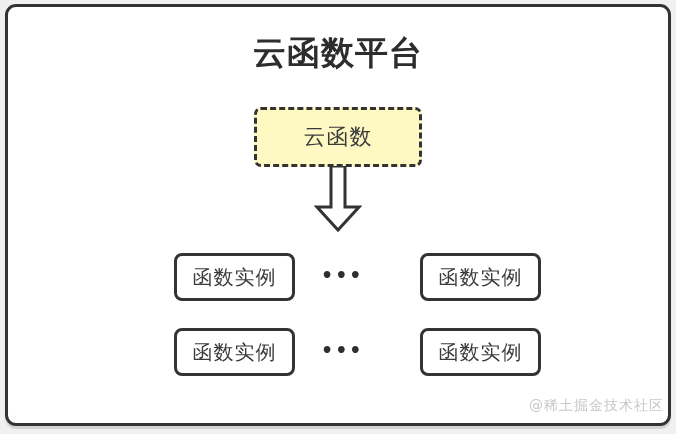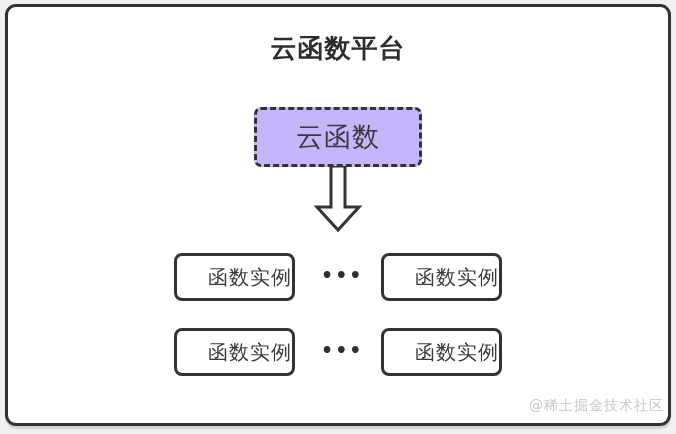--- a/index.html
+++ b/index.html
@@ -25,40 +25,40 @@
     border-radius: 11px;
     box-shadow: 0 3px 1px rgba(0,0,0,0.12);
   }
 
   .title {
     position: absolute;
     top: 24px;
     left: 0;
     width: 100%;
     text-align: center;
-    font-size: 26px;
+    font-size: 33px;
     font-weight: bold;
     color: #2d2d2d;
     letter-spacing: 1px;
   }
 
   .root-node {
     position: absolute;
     top: 100px;
     left: 50%;
     transform: translateX(-50%);
     width: 168px;
     height: 60px;
     border: 3px dashed #333333;
     border-radius: 7px;
-    background: #c4b5fd;
+    background: #fef9c3;
     display: flex;
     align-items: center;
     justify-content: center;
-    font-size: 27px;
+    font-size: 22px;
     color: #3a3a3a;
     letter-spacing: 1px;
     font-family: Liberation Serif, serif;
   }
 
   .down-arrow {
     position: absolute;
     top: 159px;
     left: 50%;
     transform: translateX(-50%);
@@ -80,24 +80,25 @@
   .instance-row.row-2 { top: 321px; }
 
   .instance-box {
     width: 121px;
     height: 48px;
     border: 3px solid #333333;
     border-radius: 8px;
     background: #ffffff;
     display: flex;
     align-items: center;
-    justify-content: flex-end;
+    justify-content: center;
     font-size: 20px;
     color: #3a3a3a;
     letter-spacing: 1px;
+    margin-left: 39px;
   }
 
   .dots {
     width: 34px;
     text-align: center;
     font-size: 19px;
     font-weight: bold;
     color: #2f2f2f;
     letter-spacing: 2px;
     line-height: 1;

